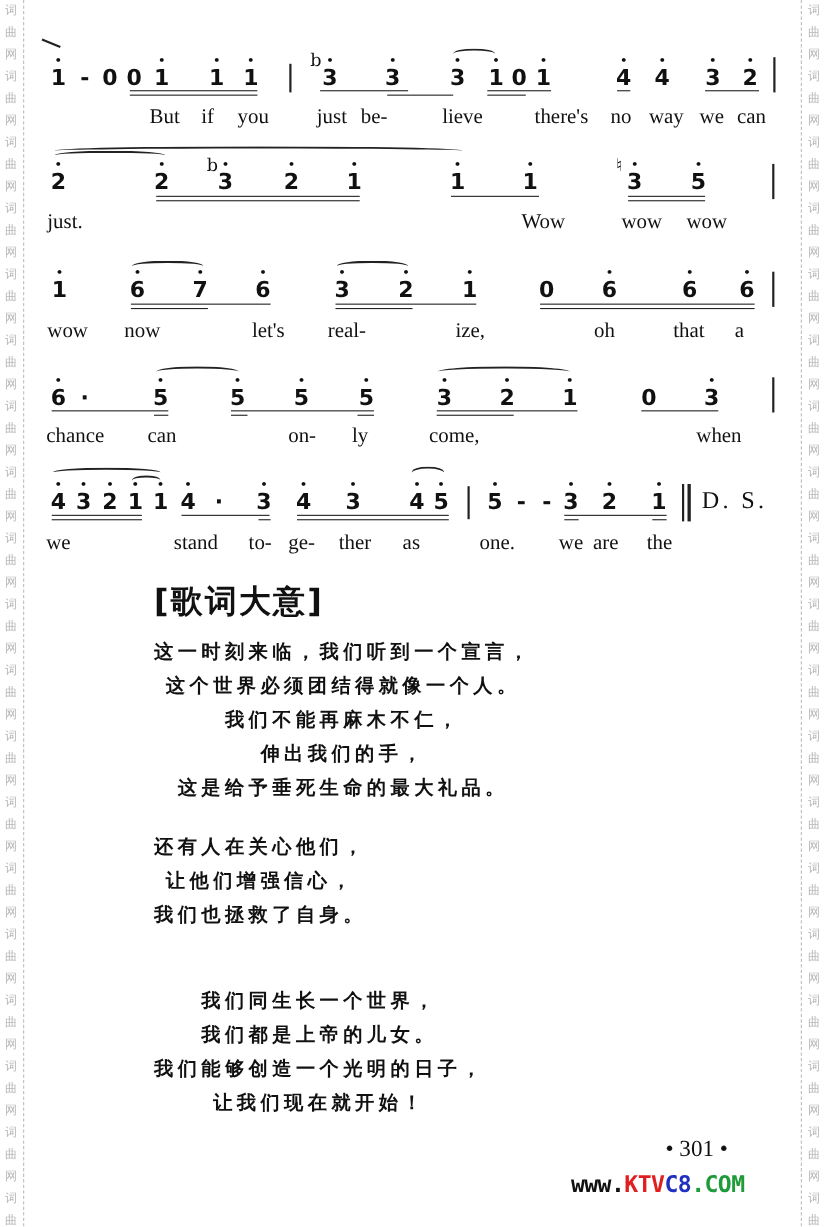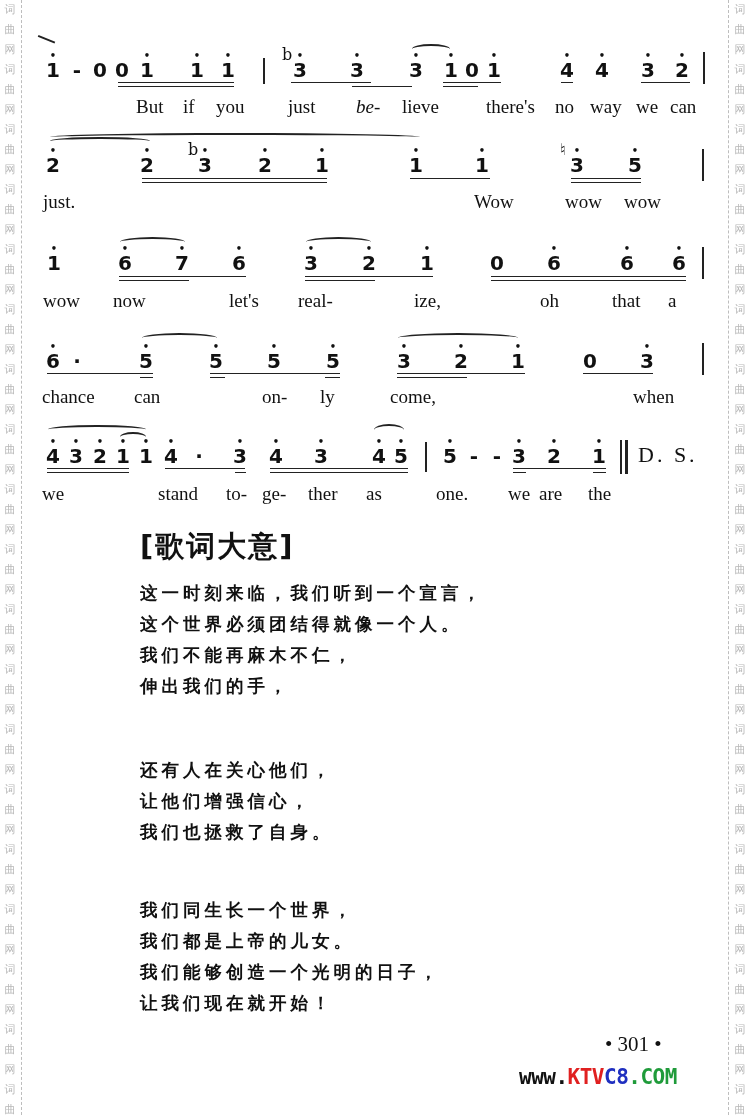--- a/index.html
+++ b/index.html
@@ -20,21 +20,21 @@
        line-height:20px; width:14px; text-align:center; }
   .n .hd { position:absolute; top:-9px; left:0; width:100%; text-align:center; font-size:10px; line-height:10px; }
   .acc { position:absolute; font-family:"DejaVu Serif", serif; font-size:16px; font-weight:normal; }
   .bar { position:absolute; width:2px; background:#222; }
   .ul { position:absolute; height:0; border-top:1.5px solid #222; }
   .slur { position:absolute; border-top:2px solid #222; border-radius:50% 50% 0 0; height:8px; }
   .lyr { position:absolute; font-family:"Liberation Serif", "DejaVu Serif", serif; font-size:19px; line-height:20px; white-space:nowrap; }
   .ds { position:absolute; font-family:"Liberation Serif", serif; font-size:22px; letter-spacing:3px; }
 
   .heading { position:absolute; left:140px; top:527px; font-family:"DejaVu Sans", sans-serif; font-size:29px; font-weight:bold; letter-spacing:2px; }
-  .para { position:absolute; left:140px; font-family:"DejaVu Sans", sans-serif; font-weight:bold; font-size:17.5px; letter-spacing:4px; }
+  .para { position:absolute; left:140px; font-family:"DejaVu Sans", sans-serif; font-weight:bold; font-size:17.5px; letter-spacing:4px;text-align:center; }
   .para div { height:31px; line-height:31px; white-space:nowrap; }
   .pageno { position:absolute; left:605px; top:1032px; font-family:"Liberation Serif", serif; font-size:21px; }
   .site { position:absolute; left:519px; top:1065px; font-family:"DejaVu Sans Mono", monospace; font-size:21px; font-weight:bold; letter-spacing:-0.5px; }
   .site .w { color:#111; }
   .site .k { color:#e02020; }
   .site .c8 { color:#1f2fc0; }
   .site .com { color:#1f9b3a; }
 </style>
 </head>
 <body>
@@ -263,21 +263,21 @@
   <div class="n" style="left:595px;top:60px;">4<span class="hd">•</span></div>
   <div class="n" style="left:641px;top:60px;">3<span class="hd">•</span></div>
   <div class="n" style="left:675px;top:60px;">2<span class="hd">•</span></div>
   <div class="ul" style="left:641px;top:82px;width:49px;"></div>
   <div class="bar" style="left:703px;top:52px;height:32px;"></div>
 
   <div class="lyr" style="left:136px;top:97px;">But</div>
   <div class="lyr" style="left:183px;top:97px;text-align:center;">if</div>
   <div class="lyr" style="left:216px;top:97px;">you</div>
   <div class="lyr" style="left:288px;top:97px;">just</div>
-  <div class="lyr" style="left:356px;top:97px;font-style:italic;">be-</div>
+  <div class="lyr" style="left:328px;top:97px;">be-</div>
   <div class="lyr" style="left:402px;top:97px;">lieve</div>
   <div class="lyr" style="left:486px;top:97px;">there's</div>
   <div class="lyr" style="left:555px;top:97px;">no</div>
   <div class="lyr" style="left:590px;top:97px;">way</div>
   <div class="lyr" style="left:636px;top:97px;">we</div>
   <div class="lyr" style="left:670px;top:97px;">can</div>
 </div>
 
 <div class="row" style="top:125px;height:100px;">
   <div class="slur" style="left:50px;top:8px;width:370px;height:6px;"></div>
@@ -418,20 +418,21 @@
   <div class="lyr" style="left:588px;top:64px;">the</div>
 </div>
 
 <div class="heading">[歌词大意]</div>
 
 <div class="para" style="top:578px;">
   <div>这一时刻来临，我们听到一个宣言，</div>
   <div>这个世界必须团结得就像一个人。</div>
   <div>我们不能再麻木不仁，</div>
   <div>伸出我们的手，</div>
+  <div>这是给予垂死生命的最大礼品。</div>
 </div>
 
 <div class="para" style="top:755px;">
   <div>还有人在关心他们，</div>
   <div>让他们增强信心，</div>
   <div>我们也拯救了自身。</div>
 </div>
 
 <div class="para" style="top:895px;">
   <div>我们同生长一个世界，</div>

